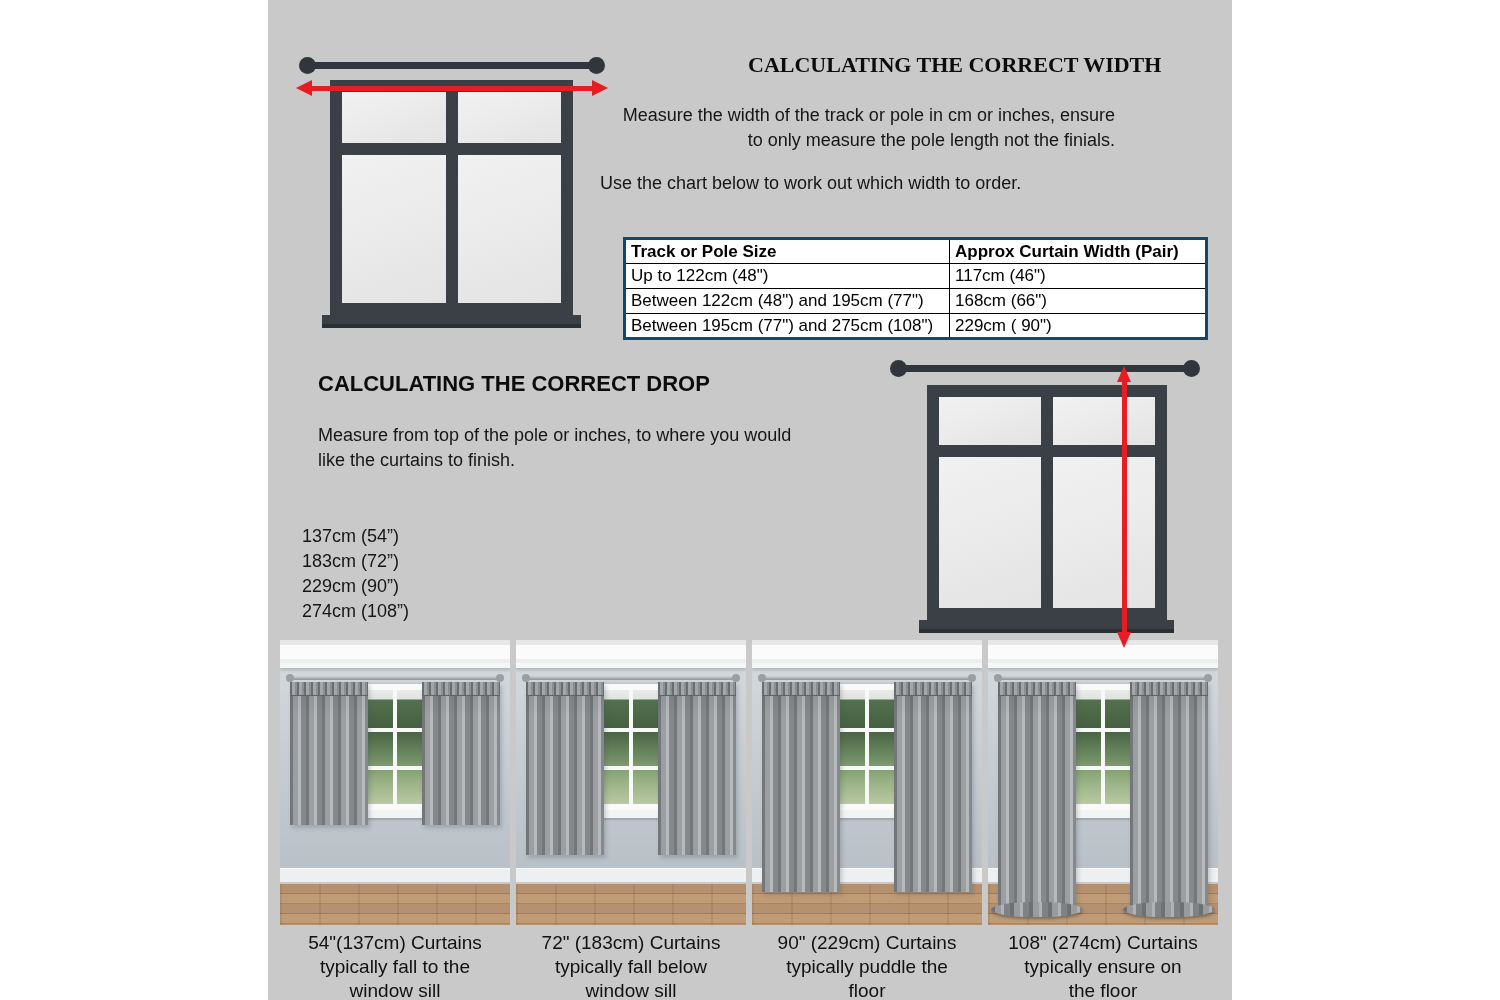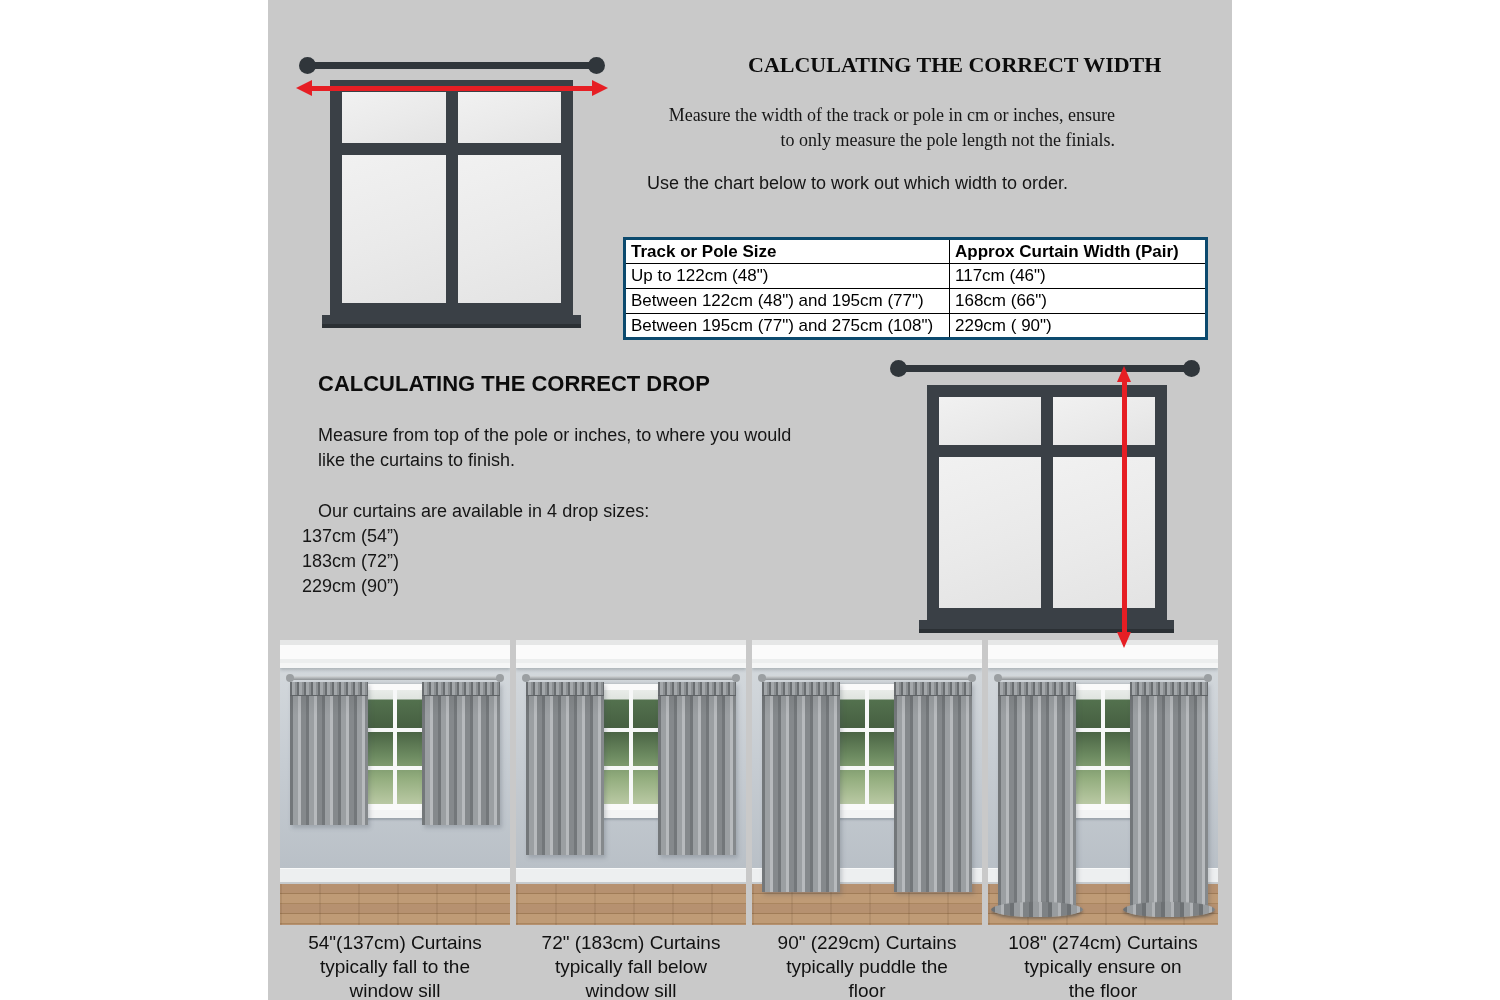--- a/index.html
+++ b/index.html
@@ -39,22 +39,22 @@
   .arrow-v .shaft { position:absolute; top:12px; bottom:12px; left:4.5px; width:5px; background:#e61e24; }
   .arrow-v .head { position:absolute; width:0; height:0; border-left:7px solid transparent; border-right:7px solid transparent; }
   .arrow-v .head.t { top:0; border-bottom:16px solid #e61e24; }
   .arrow-v .head.b { bottom:0; border-top:16px solid #e61e24; }
 
   
   .title { position:absolute; font-size:22px; font-weight:bold; color:#0c0c0c; white-space:nowrap; }
   .title-width { left:748px; top:52px;font-family:Liberation Serif, serif; }
   .title-drop { left:318px; top:371px; }
   .para { font-size:18px; line-height:25px; color:#161616; }
-  .width-para { position:absolute; left:600px; top:103px; width:515px; text-align:right;font-family:Liberation Serif, serif; }
-  .width-hint { position:absolute; left:600px; top:171px; width:515px; text-align:center; }
+  .width-para { position:absolute; left:600px; top:103px; width:515px; text-align:right; }
+  .width-hint { position:absolute; left:600px; top:171px; width:515px; text-align:left; }
   .drop-para { position:absolute; left:318px; top:423px; width:560px; text-align:left; }
   .drop-avail { position:absolute; left:318px; top:499px; width:560px; }
   .drop-sizes { position:absolute; left:302px; top:524px; width:300px; }
 
   
   .size-table { position:absolute; left:623px; top:237px; width:582px; border-collapse:collapse;
                 background:#ffffff; font-size:17px; color:#000; table-layout:fixed; }
   .size-table th, .size-table td { border:1.5px solid #000; height:25px; padding:0 5px; text-align:left;
                 vertical-align:middle; white-space:nowrap; overflow:hidden; }
   .size-table { border:3px solid #0c4a6e; }
@@ -160,25 +160,25 @@
         <td>229cm ( 90")</td>
       </tr>
     </tbody>
   </table>
 
   <div class="title title-drop">CALCULATING THE CORRECT DROP</div>
   <div class="para drop-para">
     <div>Measure from top of the pole or inches, to where you would</div>
     <div>like the curtains to finish.</div>
   </div>
-  <div class="para drop-avail">Our curtains are available in 4 drop sizes:</div>
   <div class="para drop-sizes">
     <div>137cm (54”)</div>
     <div>183cm (72”)</div>
     <div>229cm (90”)</div>
+    <div>274cm (108”)</div>
   </div>
 
   <div class="pole pole2">
     <span class="finial f-left"></span>
     <span class="bar"></span>
     <span class="finial f-right"></span>
   </div>
   <div class="win win2">
     <div class="pane tl"></div>
     <div class="pane tr"></div>

